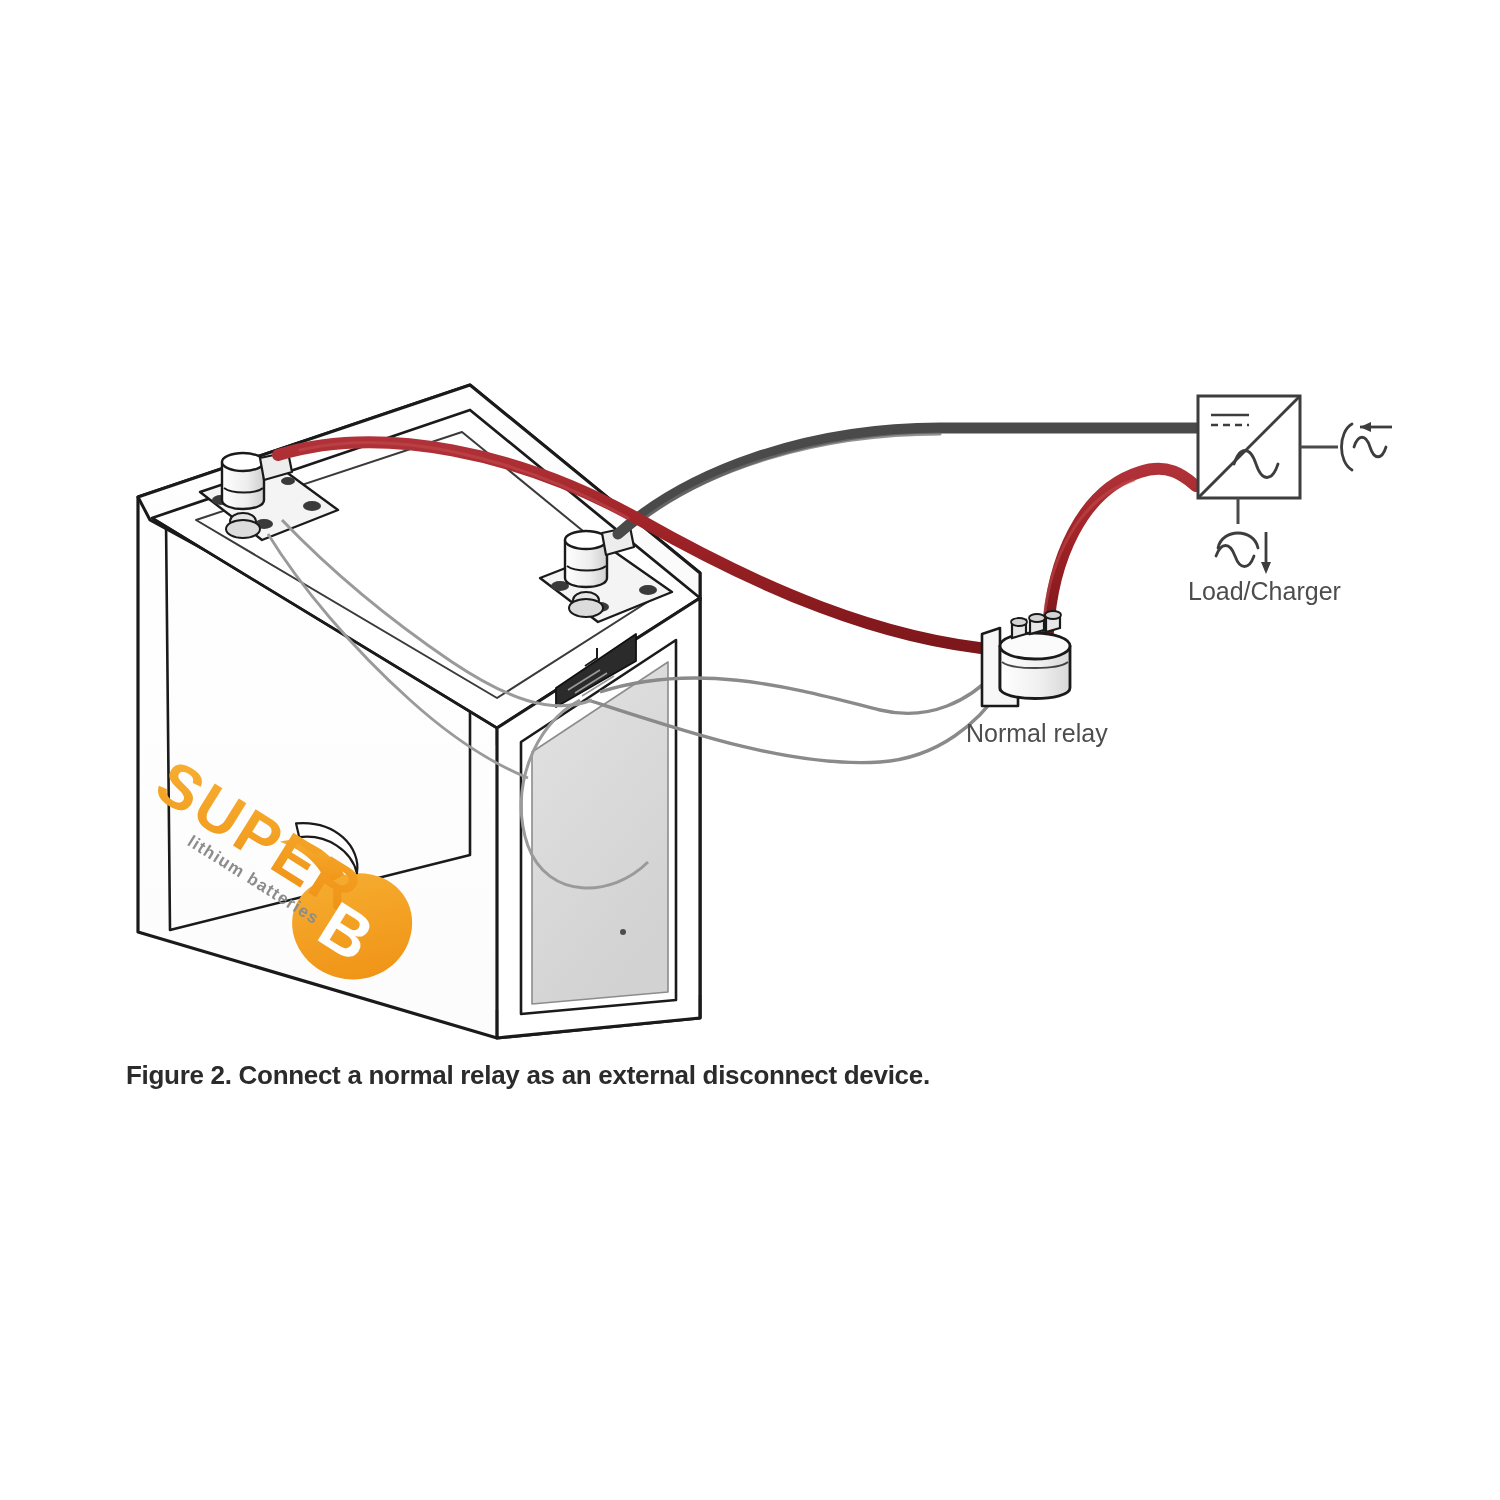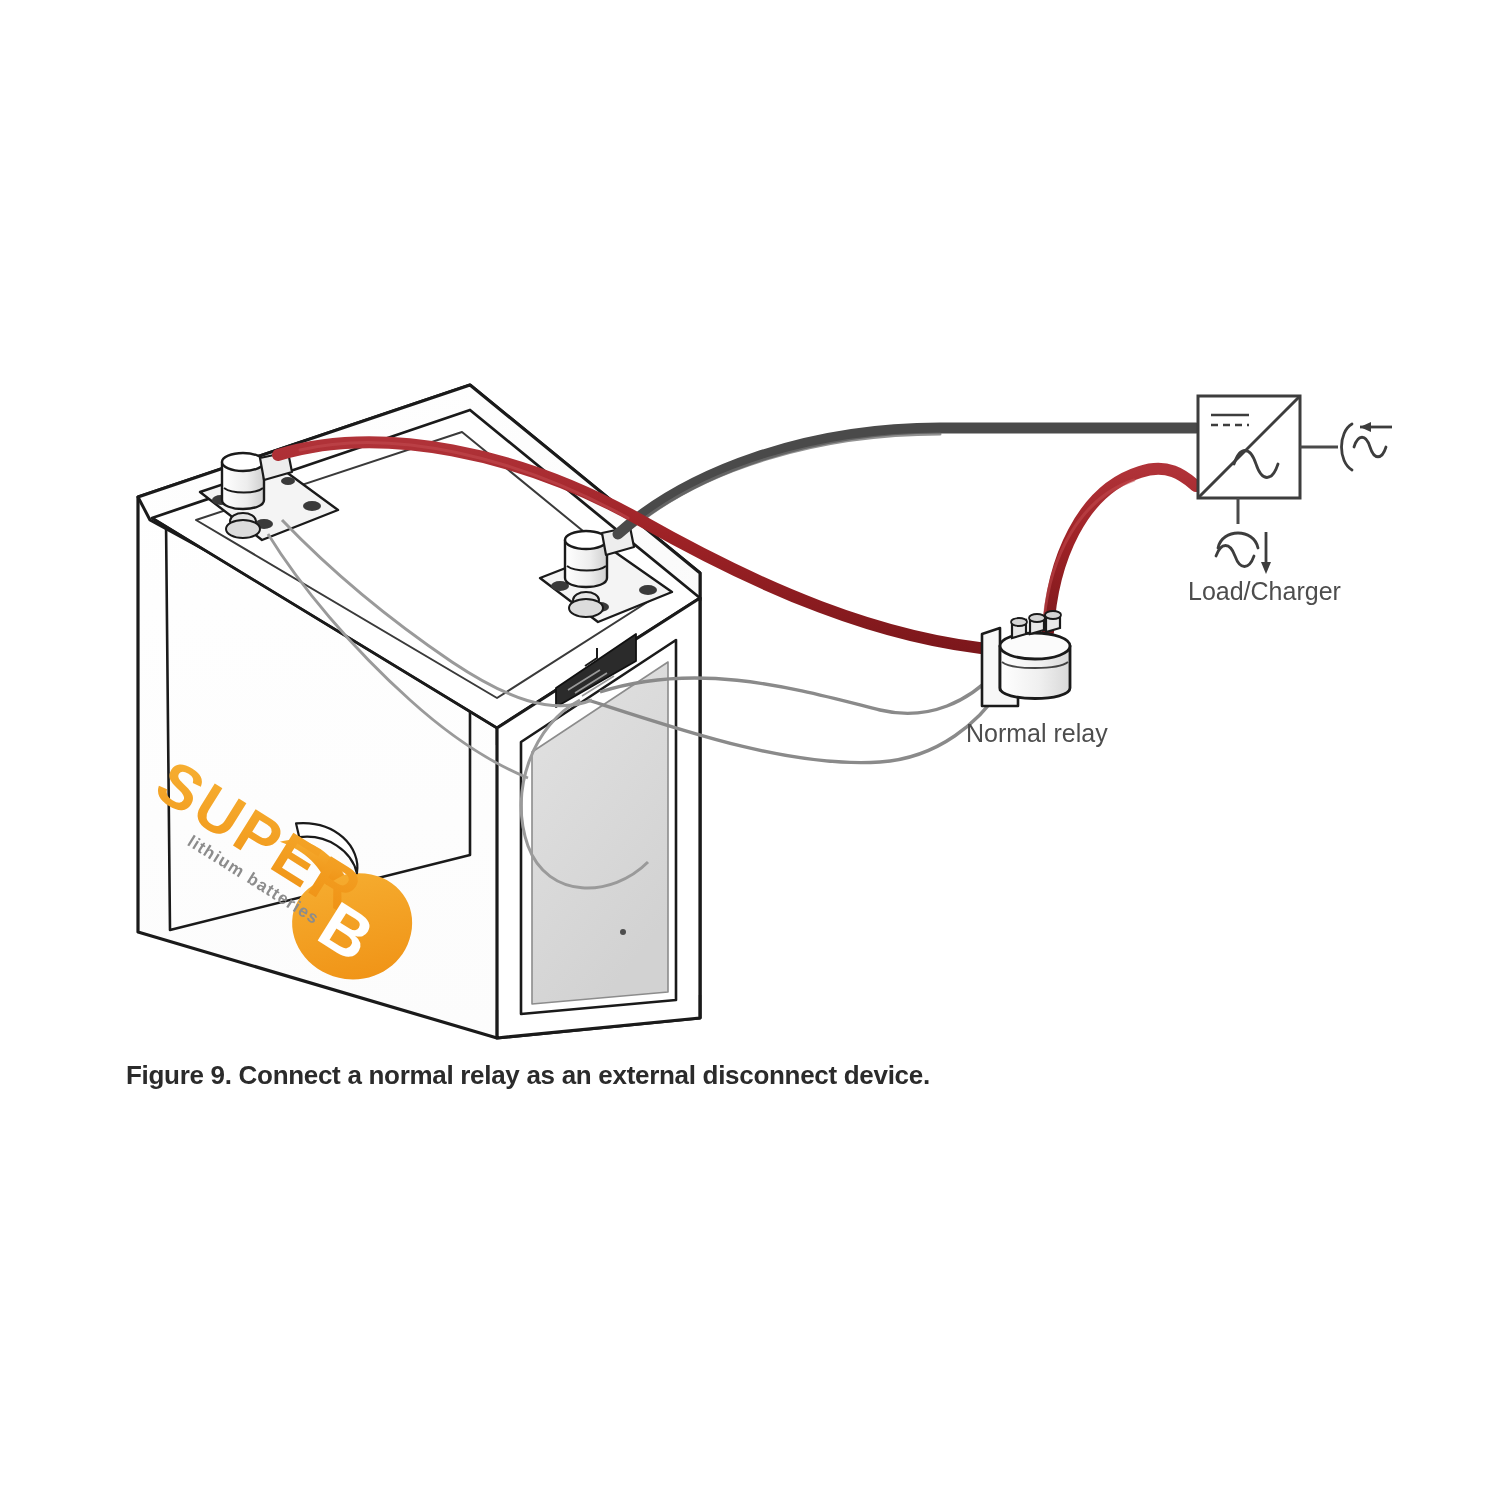--- a/index.html
+++ b/index.html
@@ -227,15 +227,15 @@
         <path d="M 1216,556 C 1221,542 1230,542 1235,556 C 1240,570 1249,570 1254,556" fill="none" stroke="#3d3d3d" stroke-width="2.8" stroke-linecap="round"></path>
         <g>
           <line x1="1266" y1="532" x2="1266" y2="568" stroke="#3d3d3d" stroke-width="2.8"></line>
           <path d="M 1266,574 L 1261,562 L 1271,562 Z" fill="#3d3d3d"></path>
         </g>
       </g>
       <text class="svg-label" x="1188" y="600">Load/Charger</text>
     </g>
   </svg>
 
-  <div class="cap-text">Figure 9. Connect a normal relay as an external disconnect device.</div>
+  <div class="cap-text">Figure 2. Connect a normal relay as an external disconnect device.</div>
 
 </div>
 
 </body></html>

